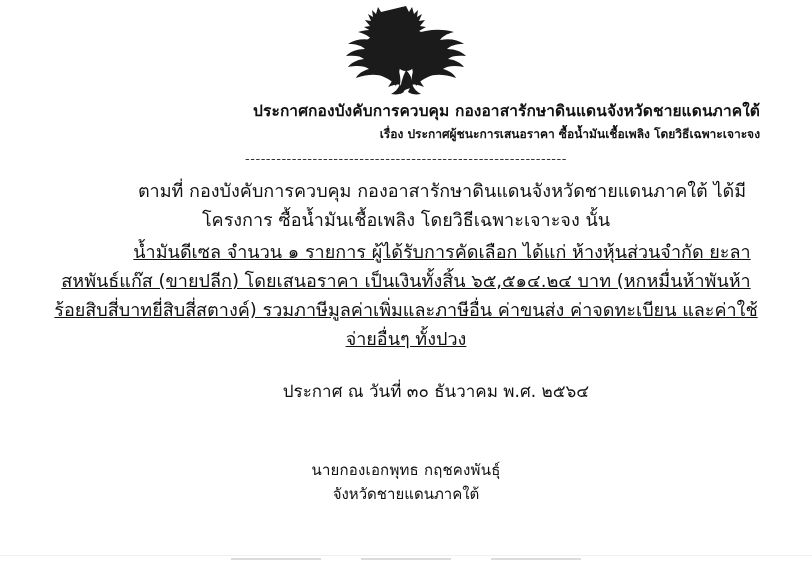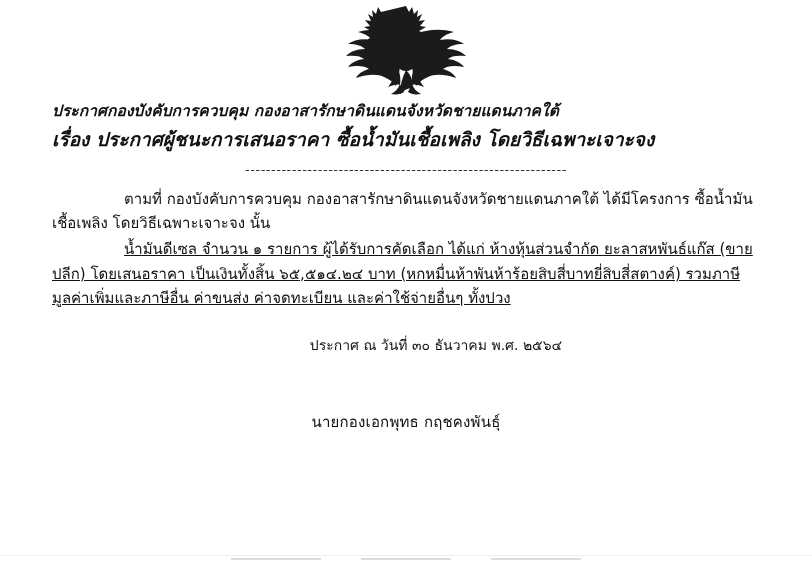--- a/index.html
+++ b/index.html
@@ -33,65 +33,64 @@
   .emblem {
     width: 120px;
     height: 96px;
     display: block;
   }
   .doc-body {
     padding: 0 52px;
     box-sizing: border-box;
   }
   .title-block {
-    text-align: left;
+    text-align: right;
     line-height: 1.5;
-    font-style: italic;
   }
   .title-line {
     font-size: 15.5px;
     font-weight: bold;
     letter-spacing: 0.1px;
     color: #111;
   }
   .subtitle-line {
-    font-size: 19px;
+    font-size: 12px;
     font-weight: bold;
     color: #111;
     margin-top: 2px;
   }
   .subtitle-lead {
     font-weight: bold;
   }
   .divider {
     text-align: center;
     font-size: 13px;
     color: #333;
     letter-spacing: 0.5px;
     margin-top: 8px;
     margin-bottom: 10px;
     white-space: nowrap;
     overflow: hidden;
   }
   .para {
-    font-size: 15px;
+    font-size: 18px;
     line-height: 1.62;
     color: #111;
-    text-align: left;
+    text-align: center;
     margin: 0 0 2px 0;
   }
   .para.indent {
     text-indent: 72px;
   }
   .para.indent2 {
     text-indent: 72px;
     text-decoration: underline;
   }
   .date-line {
-    font-size: 14px;
+    font-size: 17px;
     text-align: center;
     margin-top: 24px;
     margin-left: 60px;
     color: #111;
   }
   .sign-block {
     margin-top: 54px;
     text-align: center;
     line-height: 1.62;
     font-size: 15px;
@@ -168,20 +167,21 @@
     <div class="divider">--------------------------------------------------------------</div>
 
     <p class="para indent">ตามที่ กองบังคับการควบคุม กองอาสารักษาดินแดนจังหวัดชายแดนภาคใต้ ได้มีโครงการ ซื้อน้ำมันเชื้อเพลิง โดยวิธีเฉพาะเจาะจง  นั้น</p>
 
     <p class="para indent2">น้ำมันดีเซล จำนวน ๑ รายการ ผู้ได้รับการคัดเลือก ได้แก่ ห้างหุ้นส่วนจำกัด ยะลาสหพันธ์แก๊ส (ขายปลีก) โดยเสนอราคา เป็นเงินทั้งสิ้น ๖๕,๕๑๔.๒๔ บาท (หกหมื่นห้าพันห้าร้อยสิบสี่บาทยี่สิบสี่สตางค์) รวมภาษีมูลค่าเพิ่มและภาษีอื่น ค่าขนส่ง ค่าจดทะเบียน และค่าใช้จ่ายอื่นๆ ทั้งปวง</p>
 
     <div class="date-line">ประกาศ ณ วันที่  ๓๐ ธันวาคม พ.ศ. ๒๕๖๔</div>
 
     <div class="sign-block">
       <span class="sign-line sign-name">นายกองเอกพุทธ กฤชคงพันธุ์</span>
+      <span class="sign-line">จังหวัดชายแดนภาคใต้</span>
     </div>
 
   </div>
 
   <div class="bottom-strip">
     <div class="strip-seg"></div>
     <div class="strip-seg"></div>
     <div class="strip-seg"></div>
   </div>
 

